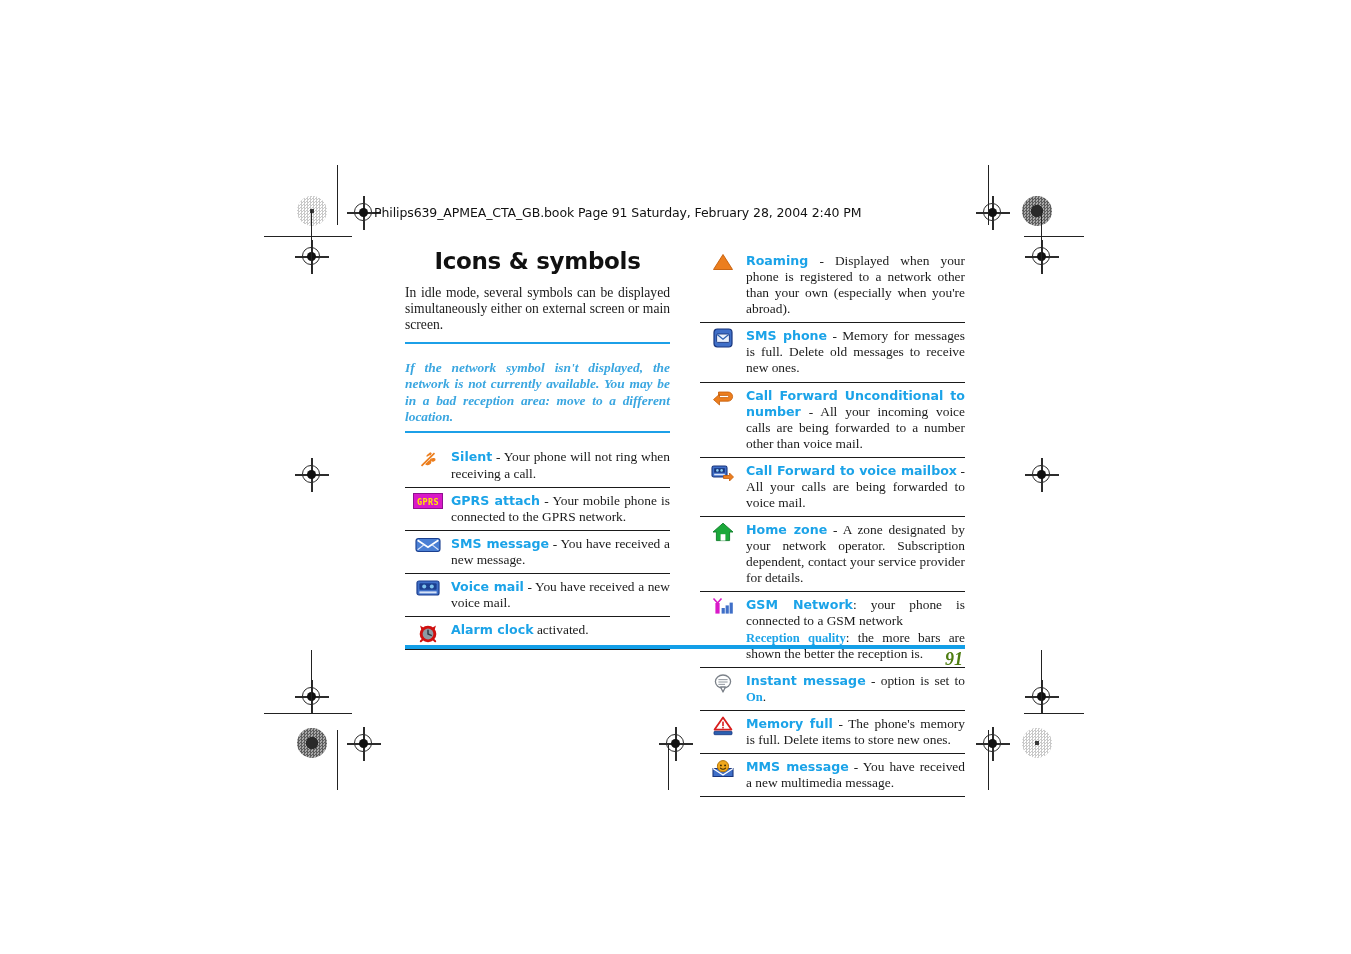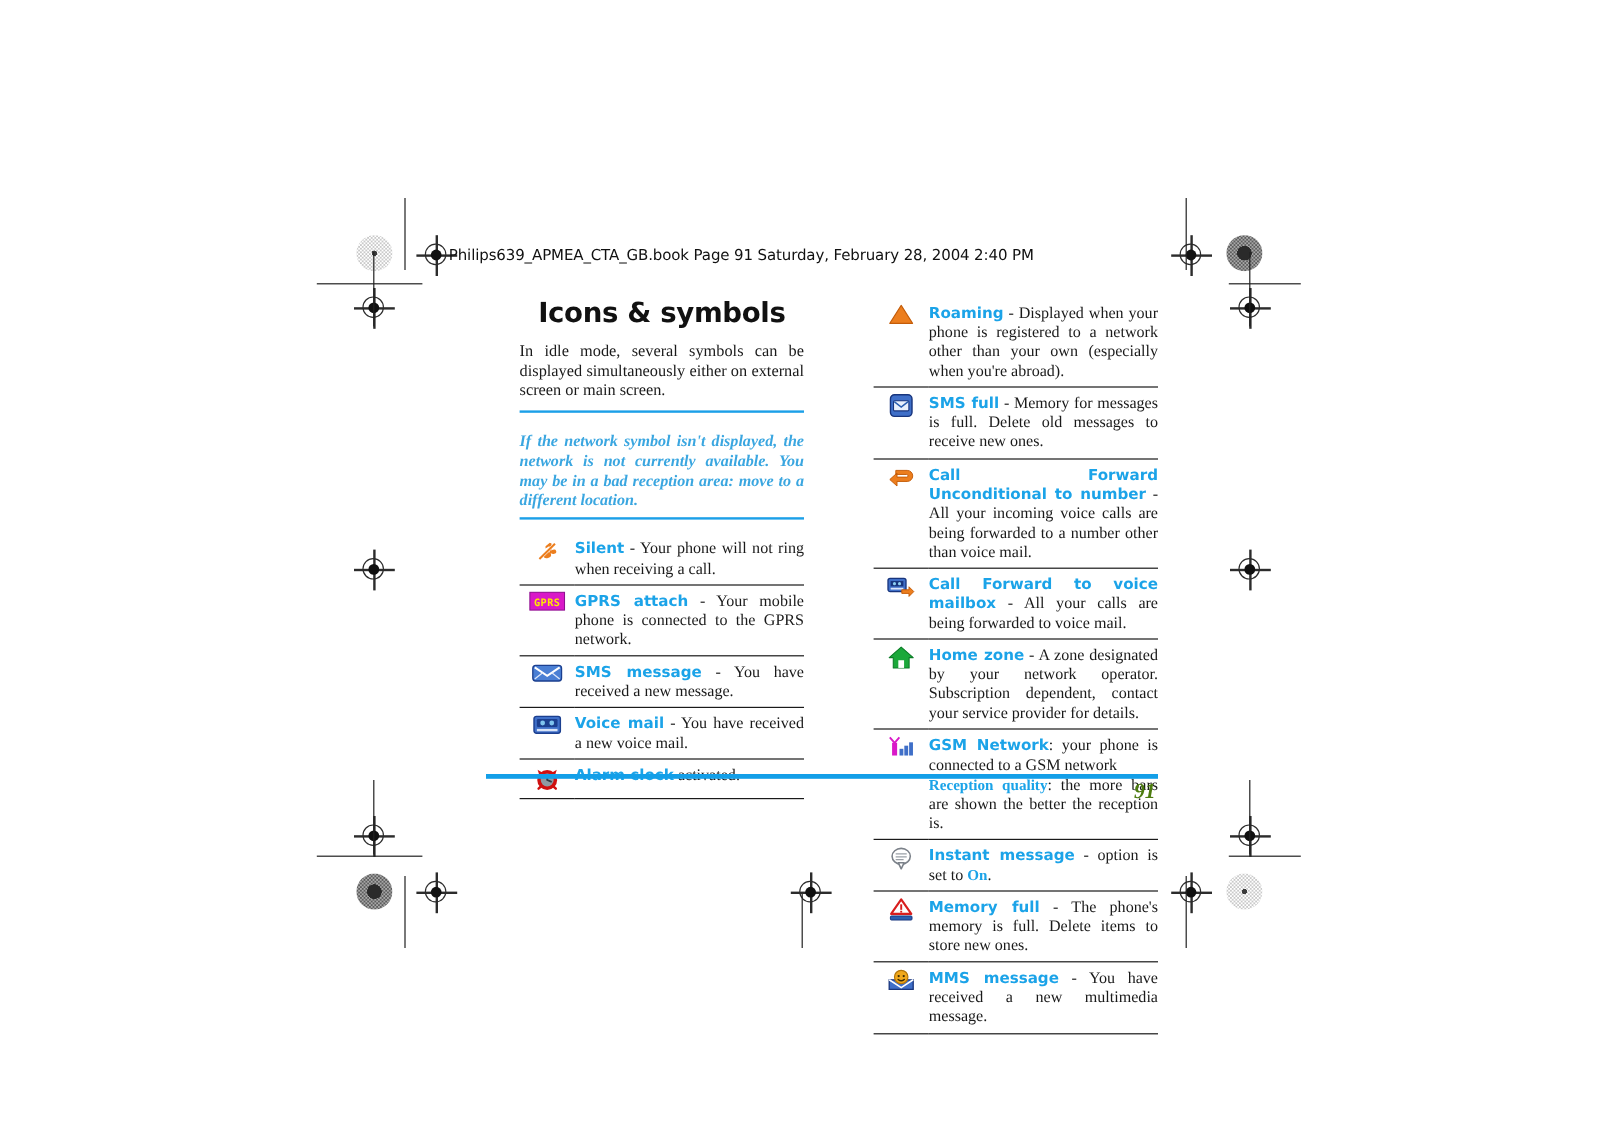--- a/index.html
+++ b/index.html
@@ -91,21 +91,20 @@
     top: 248px;
     width: 560px;
   }
 
   .columns {
     display: flex;
     gap: 30px;
   }
   .col {
     width: 265px;
-    margin-left: 28px;
   }
 
   h1.doc-title {
     font-family: "DejaVu Sans", sans-serif;
     font-weight: bold;
     font-size: 23px;
     color: #111;
     margin: 0 0 11px 0;
     text-align: center;
     letter-spacing: -0.3px;
@@ -396,21 +395,21 @@
 
           <tr>
             <td class="iconcell">
               <svg width="20" height="20" viewBox="0 0 20 20">
                 <rect x="1" y="1" width="18" height="18" rx="3.4" fill="#3f6fc8" stroke="#18357d" stroke-width="1.2"></rect>
                 <rect x="3.6" y="6.0" width="12.8" height="8.4" rx="1" fill="#e9f0fc" stroke="#18357d" stroke-width="0.9"></rect>
                 <path d="M4.2 6.6 L10 11.2 L15.8 6.6" fill="none" stroke="#2b5fb0" stroke-width="1.3"></path>
               </svg>
             </td>
             <td class="textcell">
-              <span class="kw">SMS full</span><span> - Memory for messages is full. Delete old messages to receive new ones.</span>
+              <span class="kw">SMS phone</span><span> - Memory for messages is full. Delete old messages to receive new ones.</span>
             </td>
           </tr>
 
           <tr>
             <td class="iconcell">
               <svg width="22" height="20" viewBox="0 0 22 20">
                 <path d="M6.5 4.0 L16.0 4.0 A4.6 4.6 0 0 1 16.0 13.2 L7.5 13.2 L7.5 17.0 L1.5 11.6 L7.5 6.2 L7.5 9.6 L15.6 9.6 A1.1 1.1 0 0 0 15.6 7.4 L6.5 7.4 Z" fill="#ec7e1e" stroke="#c45c08" stroke-width="0.8" stroke-linejoin="round"></path>
               </svg>
             </td>
             <td class="textcell">

